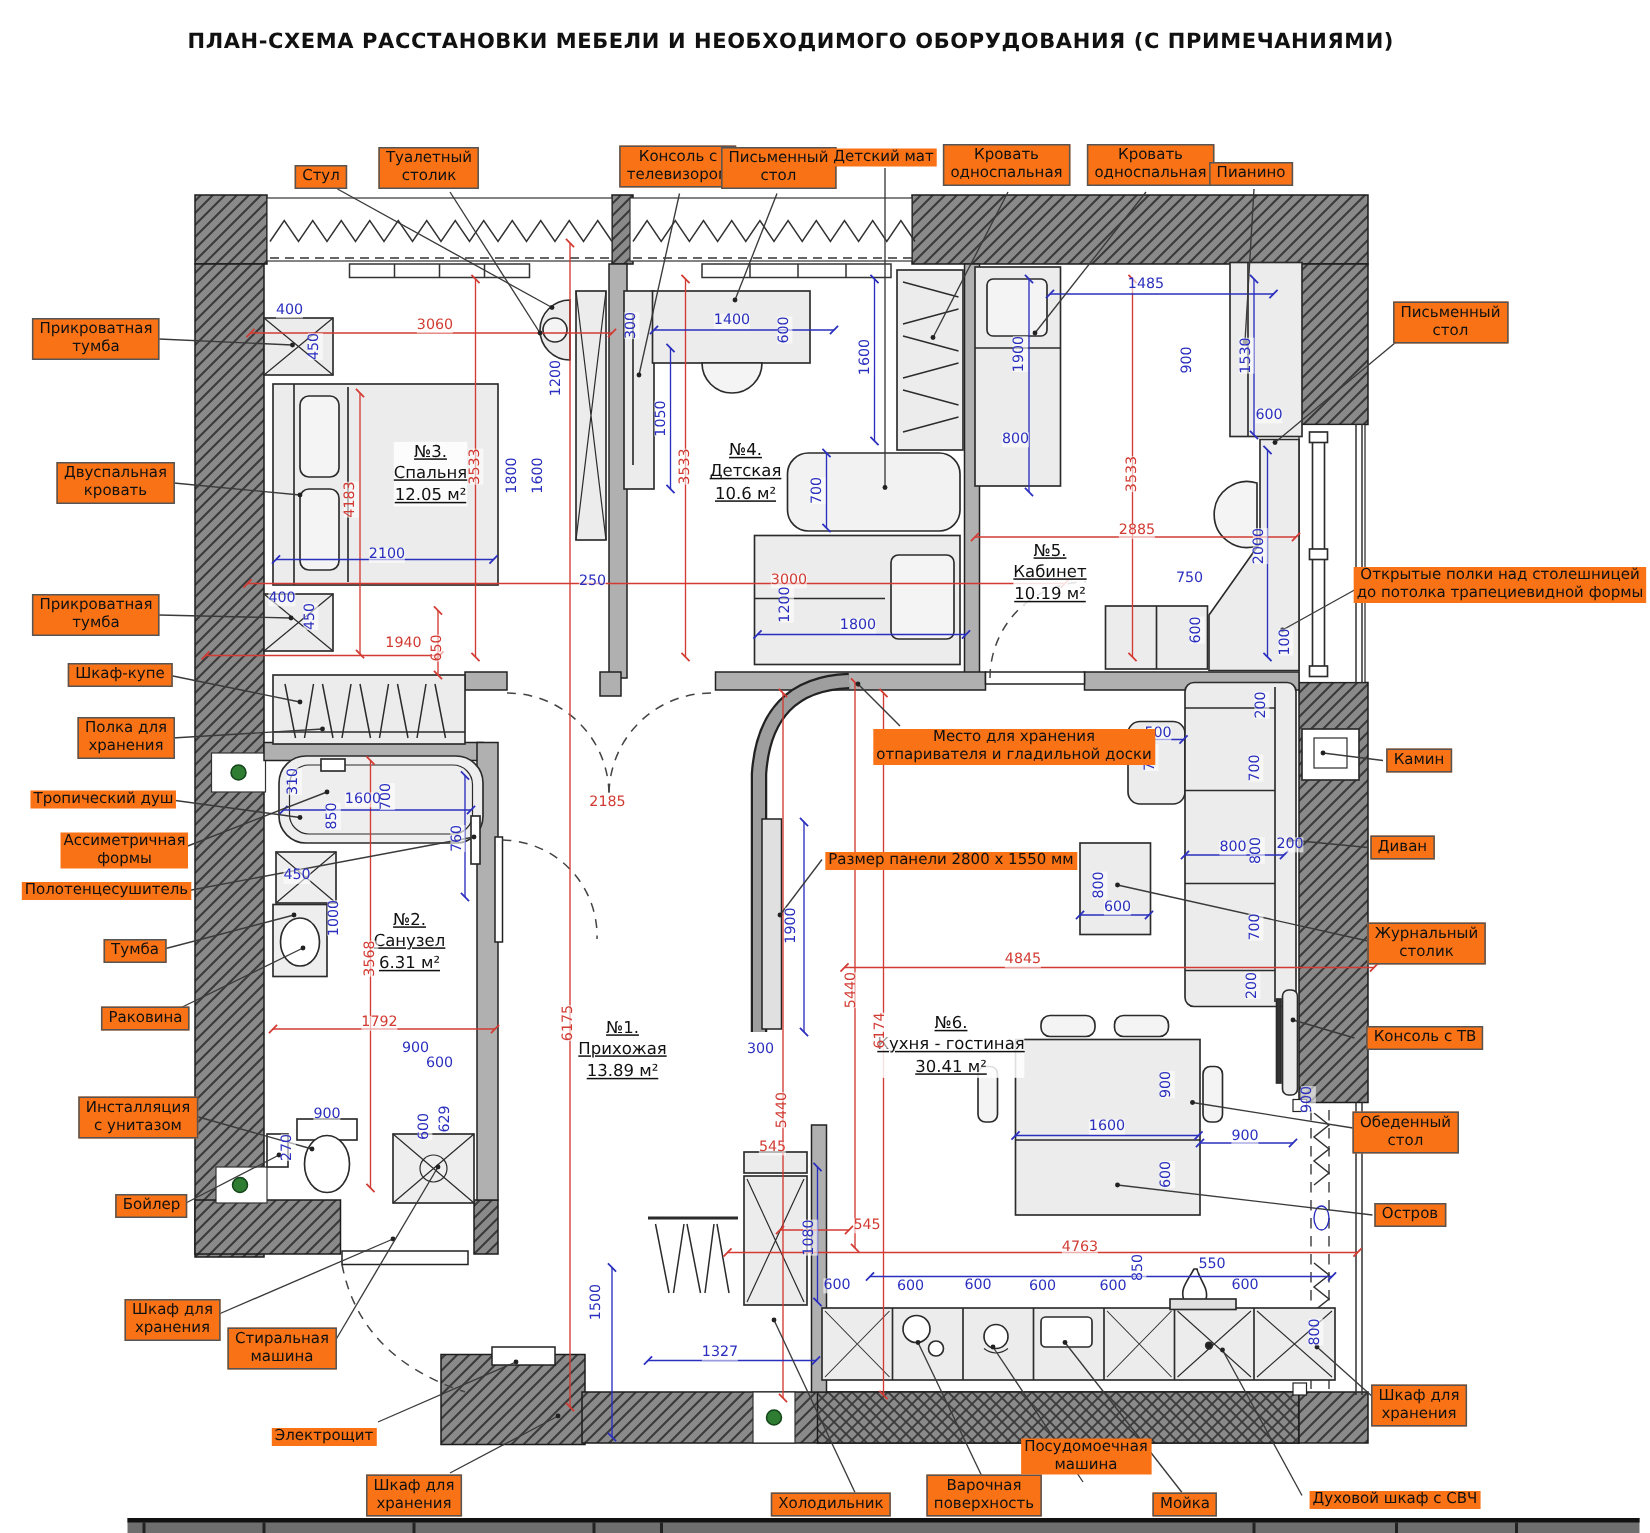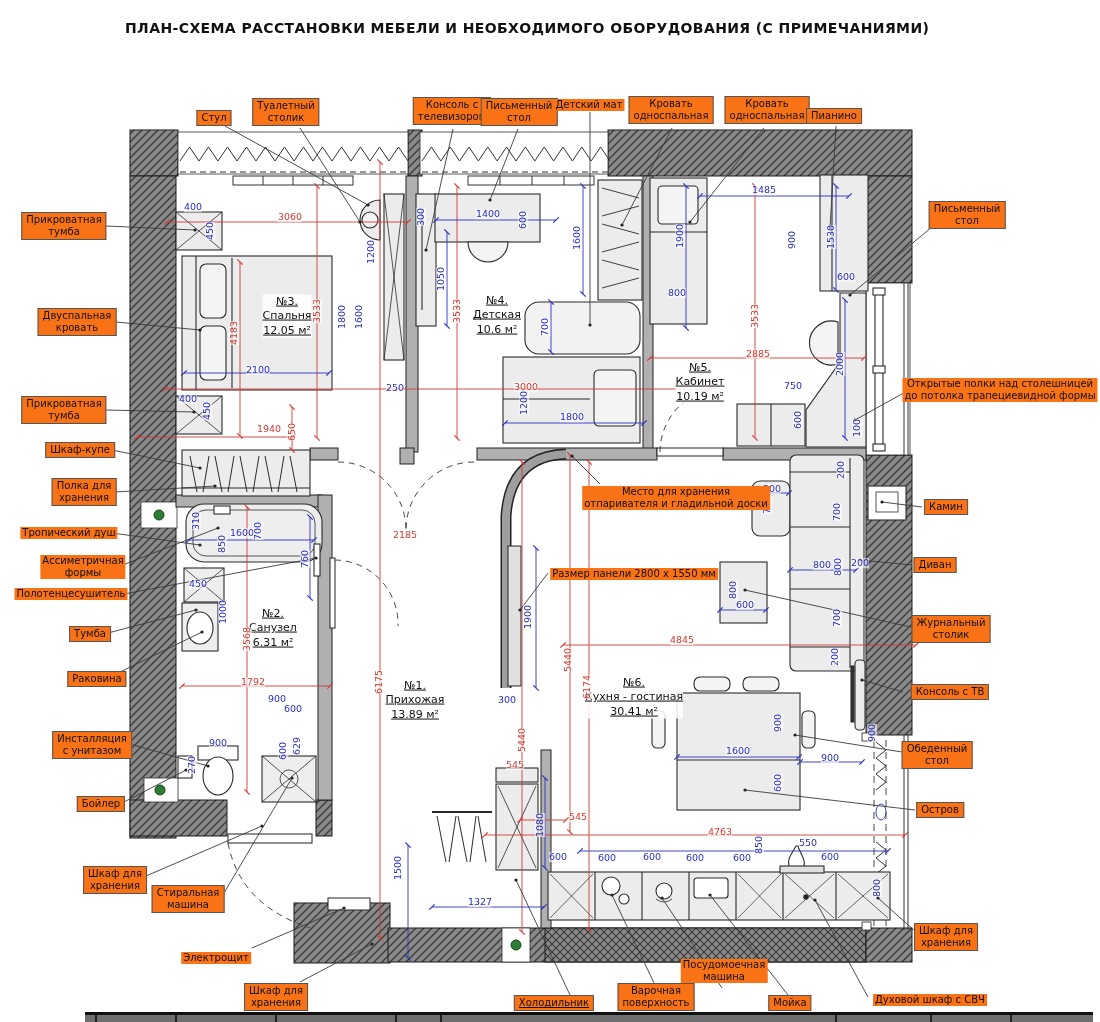--- a/index.html
+++ b/index.html
@@ -388,21 +388,21 @@
       <div class="callout boxed" style="left: 940px; top: 810px;">
         <span>Остров</span>
       </div>
       <div class="callout boxed" style="left: 946px; top: 937px;">
         <span>Шкаф для</span>
         <span>хранения</span>
       </div>
       <div class="callout" style="left: 930px; top: 1000px;">
         <span>Духовой шкаф с СВЧ</span>
       </div>
-      <div class="callout boxed" style="left: 554px; top: 1003px; text-decoration: underline;">
+      <div class="callout boxed" style="left: 554px; top: 1003px;">
         <span>Холодильник</span>
       </div>
       <div class="callout boxed" style="left: 656px; top: 997px;">
         <span>Варочная</span>
         <span>поверхность</span>
       </div>
       <div class="callout" style="left: 724px; top: 971px; text-align: center;">
         <span>Посудомоечная</span>
         <span>машина</span>
       </div>

